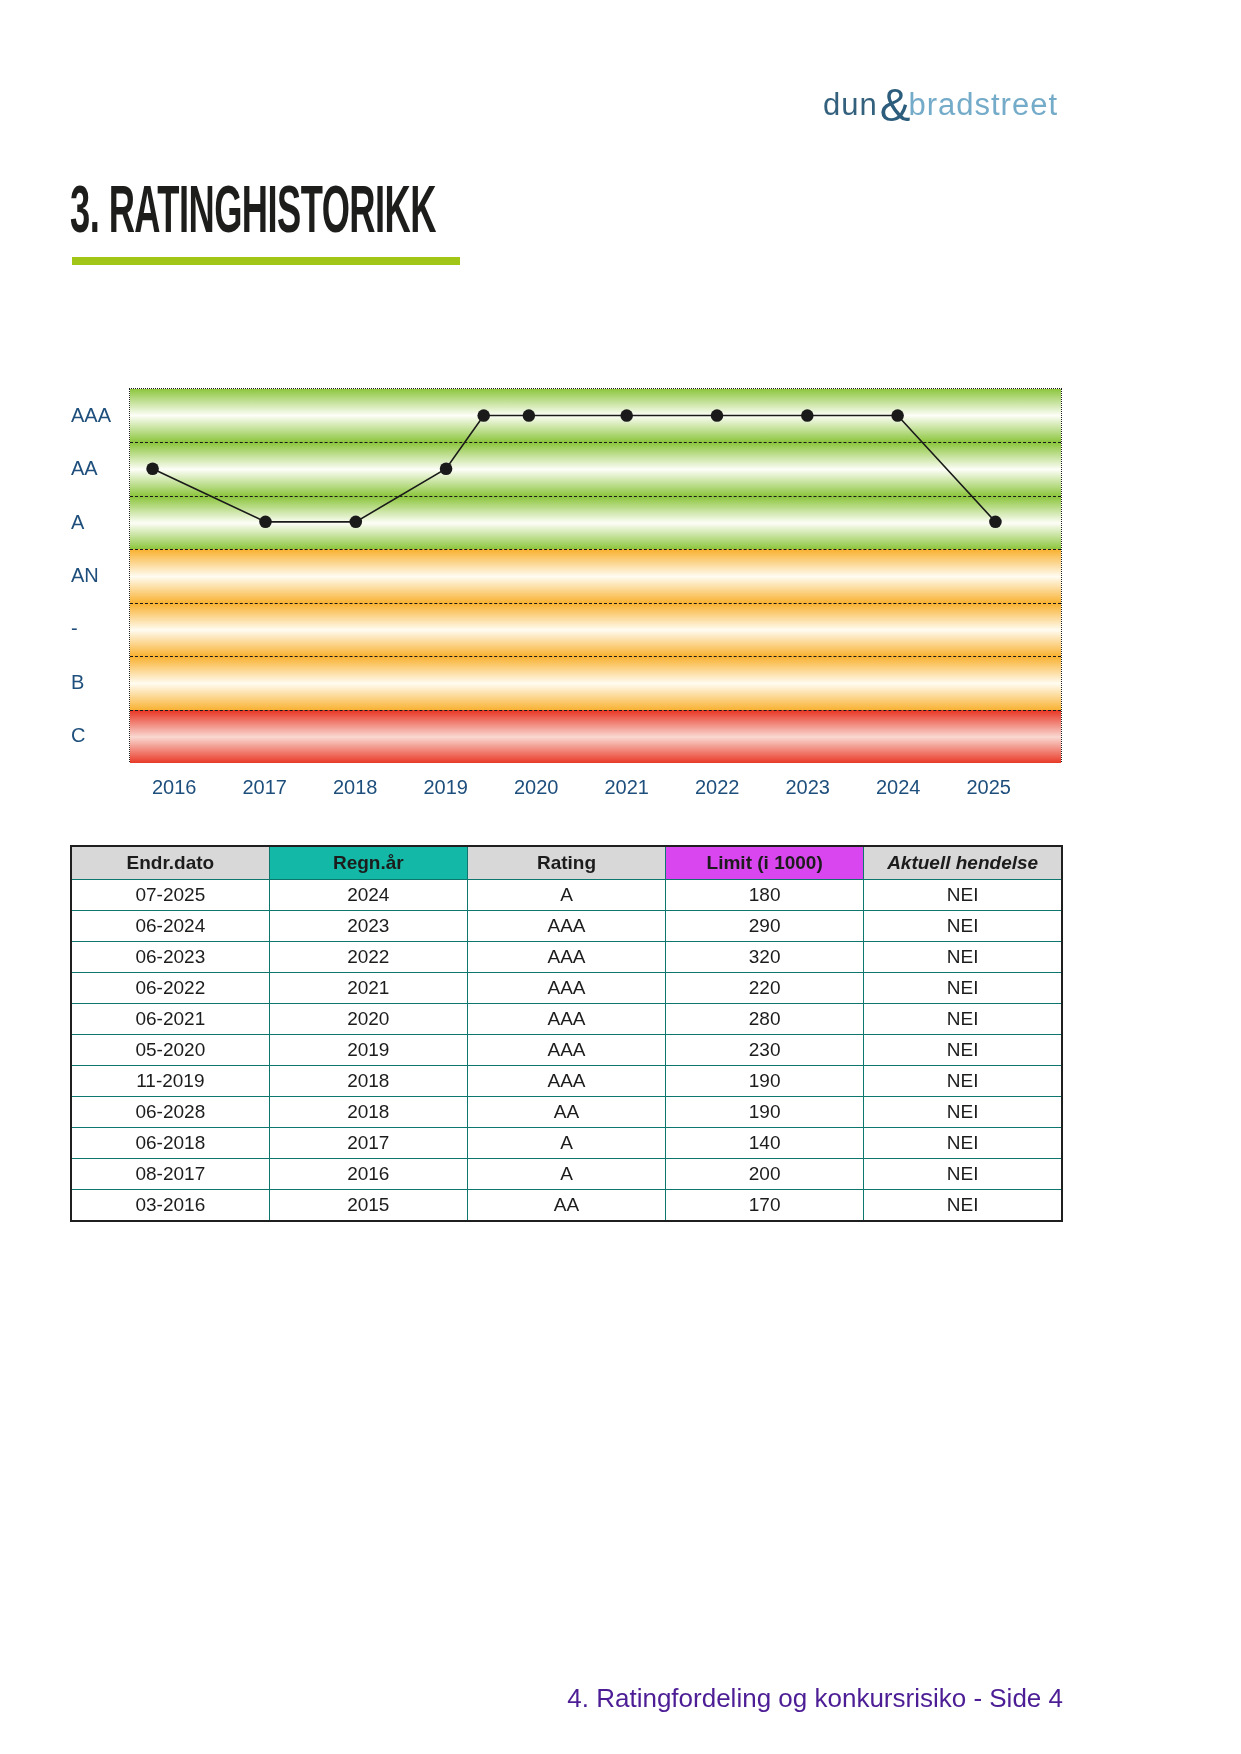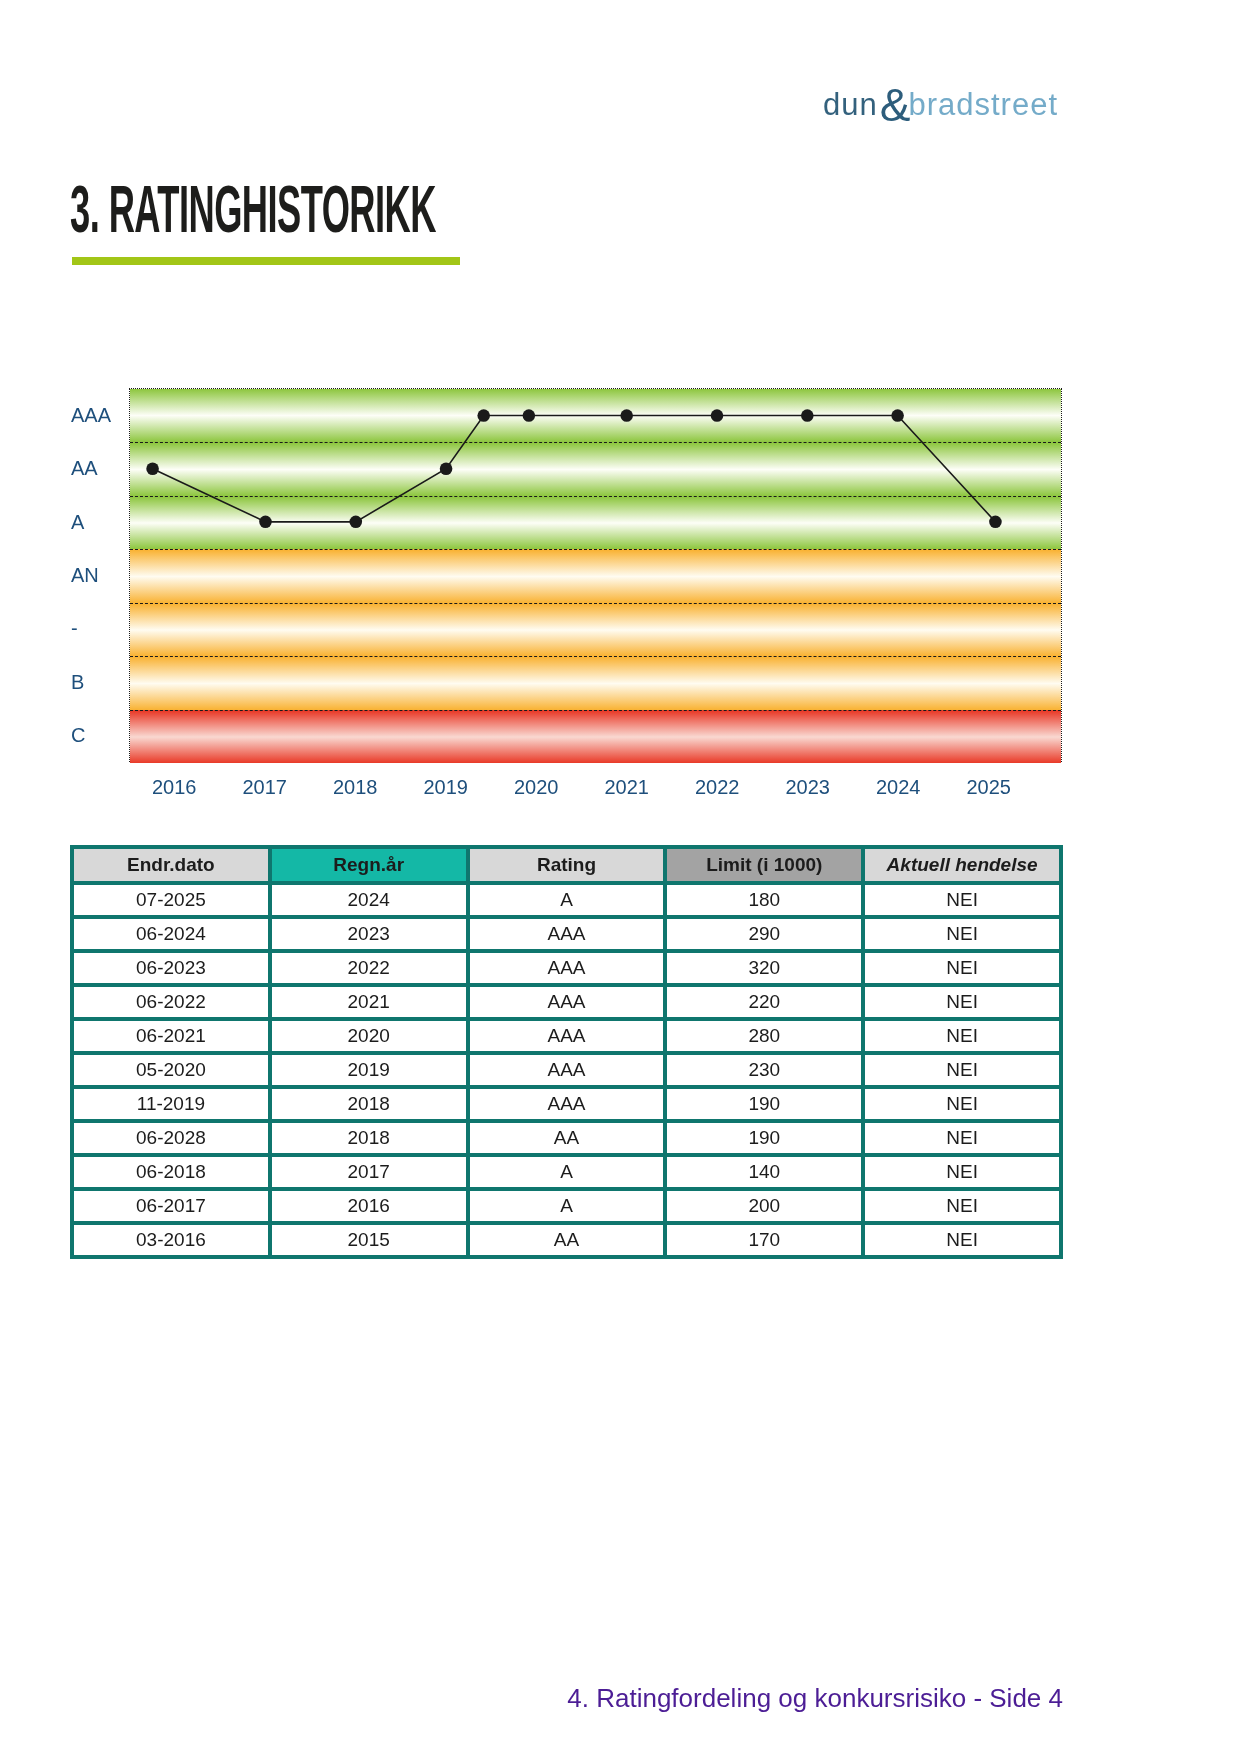--- a/index.html
+++ b/index.html
@@ -121,21 +121,21 @@
   .rating-table {
     position: absolute;
     left: 70px;
     top: 845px;
     width: 993px;
     border-collapse: collapse;
     table-layout: fixed;
     border: 2px solid #1f1f1f;
   }
   .rating-table th, .rating-table td {
-    border: 4px solid #0f766e;
+    border: 1px solid #0f766e;
     text-align: center;
     vertical-align: middle;
     font-size: 19px;
     color: #1c1c1c;
     padding: 0;
   }
   .rating-table th {
     height: 32px;
     background: #d8d8d8;
     font-weight: bold;
@@ -210,21 +210,21 @@
         <span style="left: 859.75px;">2025</span>
       </div>
   </div>
 
   <table class="rating-table">
     <thead>
         <tr id="tblHead">
           <th style="background: rgb(216, 216, 216);">Endr.dato</th>
           <th style="background: #14b8a6;">Regn.år</th>
           <th style="background: rgb(216, 216, 216);">Rating</th>
-          <th style="background: #a3a3a3;">Limit (i 1000)</th>
+          <th style="background: #d946ef;">Limit (i 1000)</th>
           <th style="background: rgb(216, 216, 216); font-style: italic;">Aktuell hendelse</th>
         </tr>
       </thead>
     <tbody id="tblBody">
         <tr>
           <td>07-2025</td>
           <td>2024</td>
           <td>A</td>
           <td>180</td>
           <td>NEI</td>
@@ -279,21 +279,21 @@
           <td>NEI</td>
         </tr>
         <tr>
           <td>06-2018</td>
           <td>2017</td>
           <td>A</td>
           <td>140</td>
           <td>NEI</td>
         </tr>
         <tr>
-          <td>06-2017</td>
+          <td>08-2017</td>
           <td>2016</td>
           <td>A</td>
           <td>200</td>
           <td>NEI</td>
         </tr>
         <tr>
           <td>03-2016</td>
           <td>2015</td>
           <td>AA</td>
           <td>170</td>

